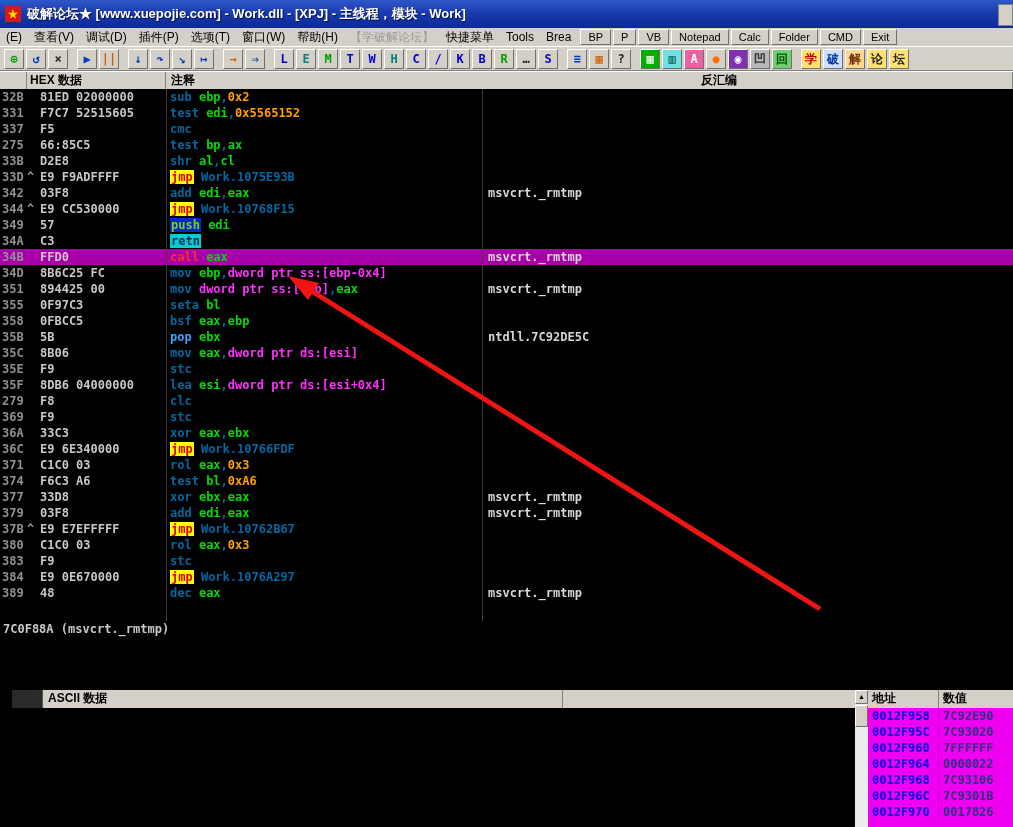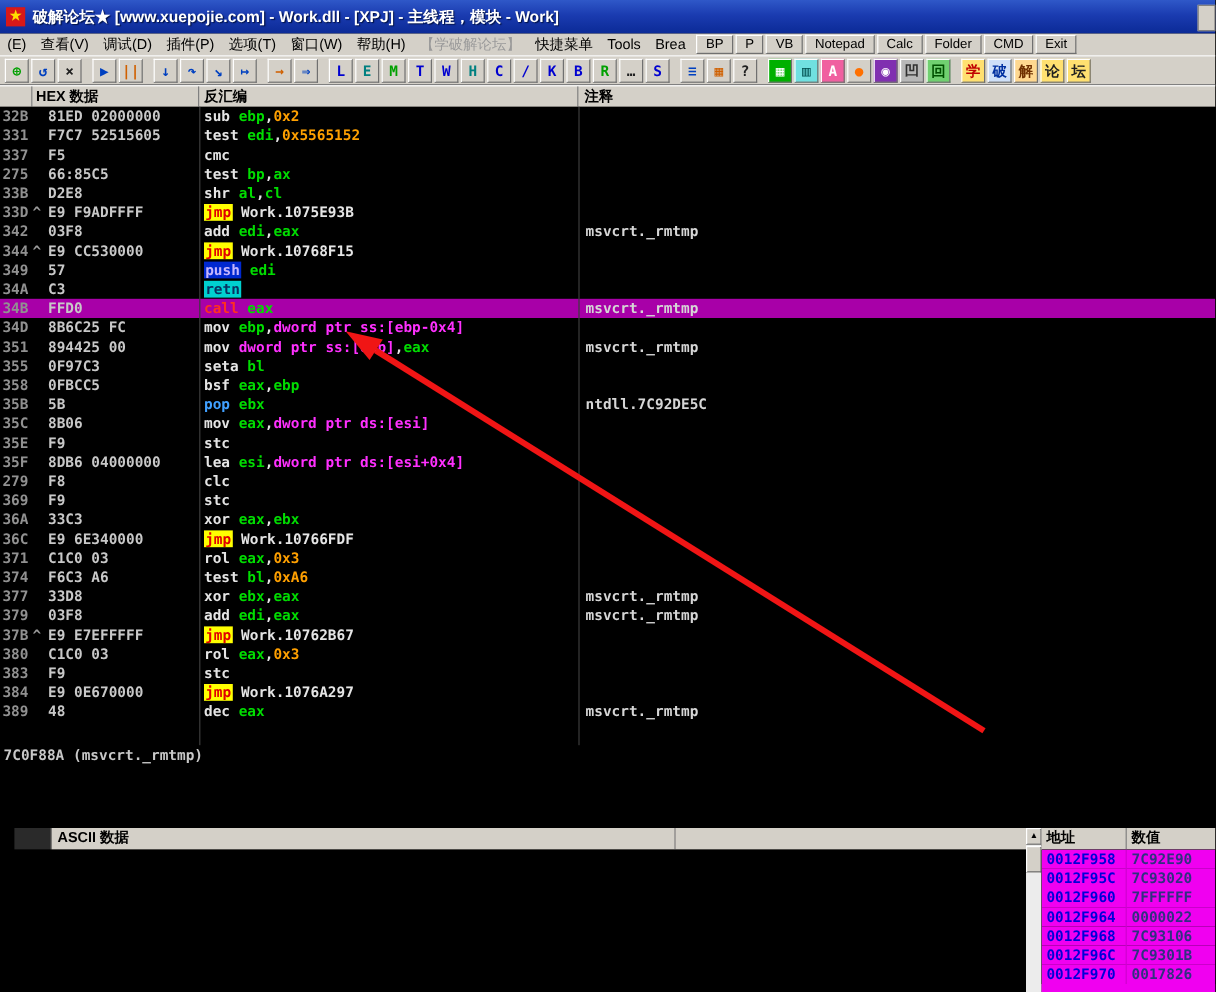--- a/index.html
+++ b/index.html
@@ -48,23 +48,23 @@
     font:bold 12px "DejaVu Sans Mono",monospace;overflow:hidden;}
   .vline{position:absolute;top:89px;height:532px;width:1px;background:#3c3c3c;z-index:2;}
   .drow{display:flex;height:16px;line-height:16px;white-space:pre;}
   .drow.sel{background:#a800a8;}
   .addr{width:25px;padding-left:2px;color:#919191;overflow:hidden;flex:none;}
   .mark{width:13px;color:#9a9a9a;flex:none;}
   .hex{width:126px;color:#c8c8c8;flex:none;overflow:hidden;}
   .asm{width:312px;padding-left:4px;flex:none;overflow:hidden;}
   .cmt{flex:1;padding-left:6px;color:#d6d6d6;overflow:hidden;}
 
-  .tk-m,.tk-p,.tk-sp,.tk-t{color:#e5e5e5;}
+  .tk-m,.tk-p,.tk-sp,.tk-t{color:#0369a1;}
   .tk-mj{color:#e00000;background:#ffff00;padding:0 1px;}
-  .tk-mp{color:#c4b5fd;background:#0028d0;padding:0 1px;}
+  .tk-mp{color:#84cc16;background:#0028d0;padding:0 1px;}
   .tk-mr{color:#083060;background:#00d0d0;padding:0 1px;}
   .tk-mc{color:#ff3020;}
   .tk-mb{color:#40a0ff;}
   .tk-r{color:#00dd00;}
   .tk-n{color:#ffa000;}
   .tk-mem{color:#ff30ff;}
 
   .infoline{position:absolute;left:3px;top:622px;height:16px;line-height:16px;
     color:#c8c8c8;font:bold 12px "DejaVu Sans Mono",monospace;}
 
@@ -177,22 +177,22 @@
       <button class="tb" style="color: rgb(192, 0, 0); background: rgb(255, 224, 112);">学</button>
       <button class="tb" style="color: rgb(0, 48, 160); background: rgb(207, 224, 248);">破</button>
       <button class="tb" style="color: rgb(112, 48, 0); background: rgb(255, 216, 144);">解</button>
       <button class="tb" style="color: rgb(32, 32, 32); background: rgb(255, 224, 112);">论</button>
       <button class="tb" style="color: rgb(32, 32, 32); background: rgb(255, 224, 112);">坛</button>
     </div>
 
   <div class="dheader">
     <div class="dh dh0"></div>
     <div class="dh dh1">HEX 数据</div>
+    <div class="dh dh3">注释</div>
     <div class="dh dh2">反汇编</div>
-    <div class="dh dh3">注释</div>
   </div>
 
   <div id="disasm-body" class="dbody">
       <div class="drow"><span class="addr">32B</span><span class="mark"></span><span class="hex">81ED 02000000</span><span class="asm"><span class="tk-m">sub </span><span class="tk-r">ebp</span><span class="tk-p">,</span><span class="tk-n">0x2</span></span><span class="cmt"></span></div>
       <div class="drow"><span class="addr">331</span><span class="mark"></span><span class="hex">F7C7 52515605</span><span class="asm"><span class="tk-m">test </span><span class="tk-r">edi</span><span class="tk-p">,</span><span class="tk-n">0x5565152</span></span><span class="cmt"></span></div>
       <div class="drow"><span class="addr">337</span><span class="mark"></span><span class="hex">F5</span><span class="asm"><span class="tk-m">cmc</span></span><span class="cmt"></span></div>
       <div class="drow"><span class="addr">275</span><span class="mark"></span><span class="hex">66:85C5</span><span class="asm"><span class="tk-m">test </span><span class="tk-r">bp</span><span class="tk-p">,</span><span class="tk-r">ax</span></span><span class="cmt"></span></div>
       <div class="drow"><span class="addr">33B</span><span class="mark"></span><span class="hex">D2E8</span><span class="asm"><span class="tk-m">shr </span><span class="tk-r">al</span><span class="tk-p">,</span><span class="tk-r">cl</span></span><span class="cmt"></span></div>
       <div class="drow"><span class="addr">33D</span><span class="mark">^</span><span class="hex">E9 F9ADFFFF</span><span class="asm"><span class="tk-mj">jmp</span><span class="tk-sp"> </span><span class="tk-t">Work.1075E93B</span></span><span class="cmt"></span></div>
       <div class="drow"><span class="addr">342</span><span class="mark"></span><span class="hex">03F8</span><span class="asm"><span class="tk-m">add </span><span class="tk-r">edi</span><span class="tk-p">,</span><span class="tk-r">eax</span></span><span class="cmt">msvcrt._rmtmp</span></div>

